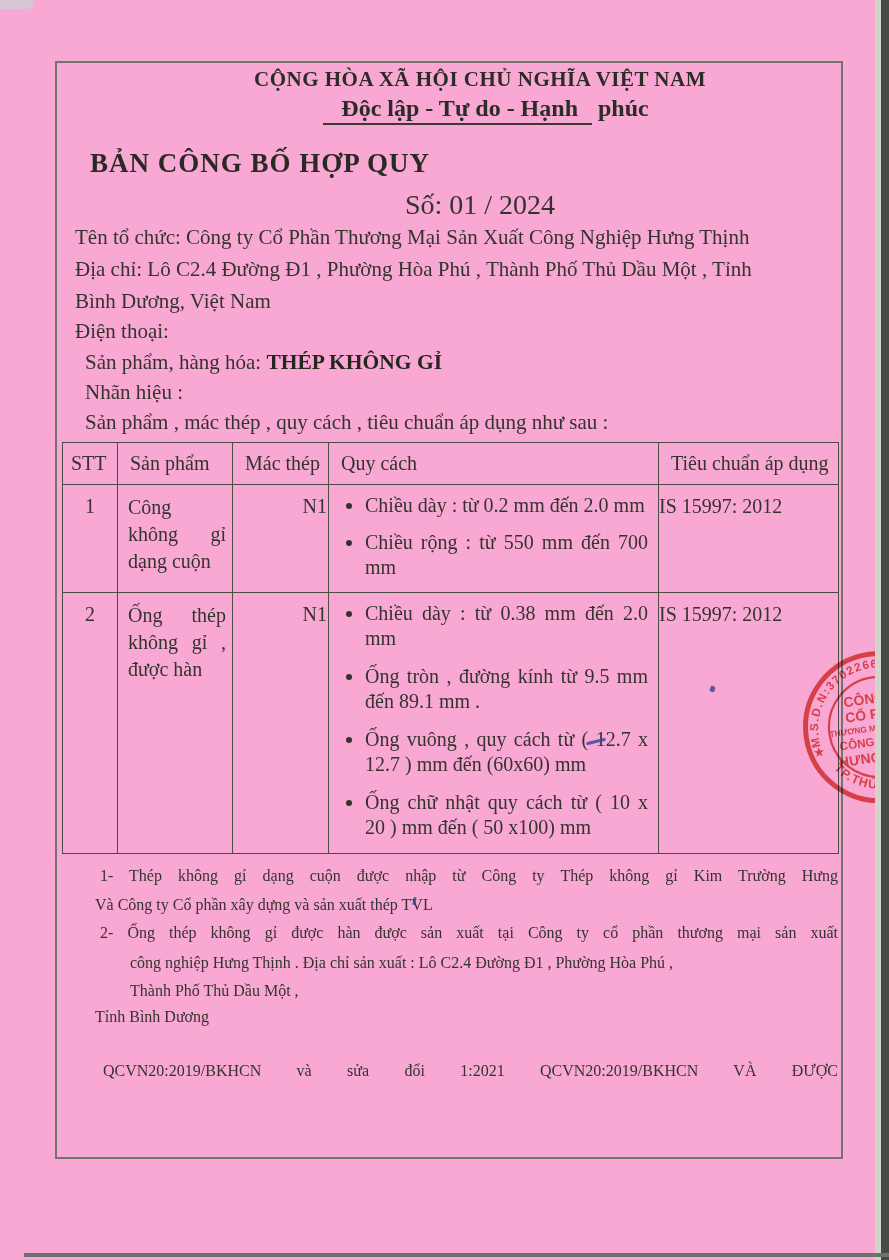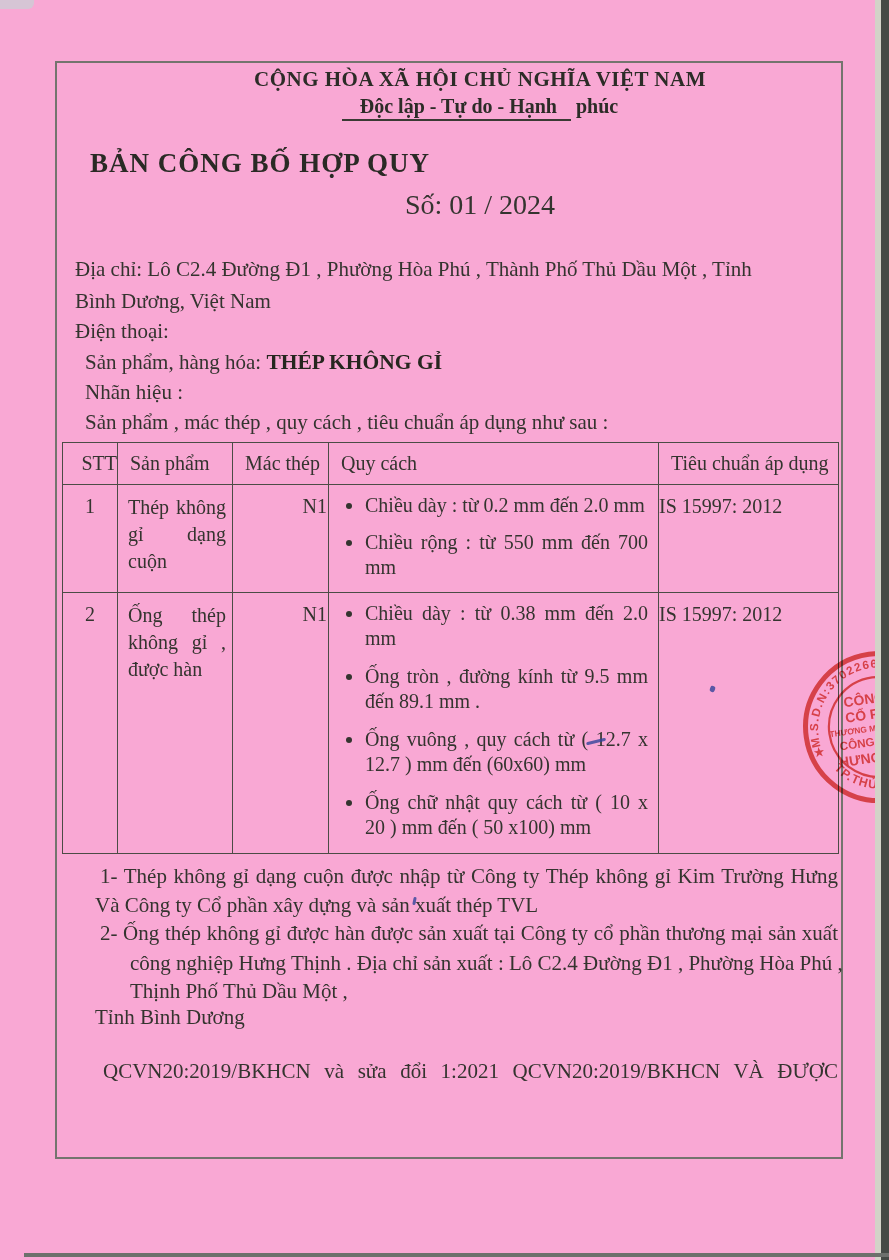--- a/index.html
+++ b/index.html
@@ -11,22 +11,22 @@
   }
   .abs{position:absolute;}
   
   .frame{
     position:absolute;left:55px;top:61px;width:788px;height:1098px;
     border:2px solid #74746e;box-sizing:border-box;
   }
   
   .nat-header{left:90px;top:67px;width:780px;text-align:center;
     font-weight:bold;font-size:21px;letter-spacing:.5px;color:#2c2c27;}
-  .motto{left:90px;top:95px;width:780px;text-align:center;
-    font-weight:bold;font-size:20px;color:#2c2c27;}
+  .motto{left:96px;top:95px;width:780px;text-align:center;
+    font-weight:bold;font-size:24px;color:#2c2c27;}
   .motto-u{border-bottom:2px solid #3a3a34;padding:0 14px 2px 18px;}
   .doc-title{left:90px;top:148px;width:780px;
     font-weight:bold;font-size:27px;letter-spacing:1px;color:#2a2a25;}
   .doc-number{left:90px;top:189px;width:780px;text-align:center;font-size:28px;}
   
   .tline{font-size:21px;line-height:27px;white-space:nowrap;}
   .org{left:75px;top:224px;}
   .addr1{left:75px;top:256px;}
   .addr2{left:75px;top:288px;}
   .phone{left:75px;top:318px;}
@@ -39,33 +39,33 @@
     position:absolute;left:62px;top:442px;width:776px;
     border-collapse:collapse;table-layout:fixed;
     font-size:20px;color:#34342f;
   }
   table.spec th,table.spec td{
     border:1.5px solid #4c4c46;box-sizing:border-box;
     vertical-align:top;font-weight:normal;
   }
   table.spec thead tr{height:42px;}
   table.spec th{vertical-align:middle;text-align:left;padding:0 0 0 12px;font-size:20px;}
-  table.spec th.c{text-align:right;padding:0;}
+  table.spec th.c{text-align:left;padding:8px;}
   tr.r1{height:98px;}
   tr.r2{height:230px;}
   td.stt{text-align:center;padding-top:10px;}
   td.sp{padding:9px 6px 0 10px;text-align:justify;line-height:27px;}
   td.mt{text-align:right;padding-top:10px;}
   td.qc{padding:8px 8px 0 8px;}
   td.tc{padding:10px 4px 0 0;}
   ul.qlist{margin:0;padding:0 2px 0 28px;}
   ul.qlist li{margin:0 0 12px 0;text-align:justify;line-height:25px;}
   tr.r2 ul.qlist li{margin-bottom:13px;}
   
-  .note{font-size:21px;line-height:26px;white-space:nowrap;}
+  .note{font-size:16px;line-height:26px;white-space:nowrap;}
   .jst{white-space:normal;text-align:justify;text-align-last:justify;}
   .n1{left:100px;top:863px;width:738px;}
   .n2{left:95px;top:892px;}
   .n3{left:100px;top:920px;width:738px;}
   .n4{left:130px;top:950px;}
   .n5{left:130px;top:978px;}
   .n6{left:95px;top:1004px;}
   .n7{left:95px;top:1031px;}
   .n8{left:103px;top:1058px;width:735px;}
   .n9{left:62px;top:1087px;width:776px;}
@@ -91,20 +91,21 @@
 <div class="page">
 
   <div class="corner-smudge"></div>
   <div class="frame"></div>
 
   <div class="abs nat-header">CỘNG HÒA XÃ HỘI CHỦ NGHĨA VIỆT NAM</div>
   <div class="abs motto"><span class="motto-u">Độc lập - Tự do - Hạnh</span> <span>phúc</span></div>
   <div class="abs doc-title">BẢN CÔNG BỐ HỢP QUY</div>
   <div class="abs doc-number">Số: 01 / 2024</div>
 
+  <div class="abs tline org">Tên tổ chức: Công ty Cổ Phần Thương Mại Sản Xuất Công Nghiệp Hưng Thịnh</div>
   <div class="abs tline addr1">Địa chỉ: Lô C2.4 Đường Đ1 , Phường Hòa Phú , Thành Phố Thủ Dầu Một , Tỉnh</div>
   <div class="abs tline addr2">Bình Dương, Việt Nam</div>
   <div class="abs tline phone">Điện thoại:</div>
   <div class="abs tline product"><span>Sản phẩm, hàng hóa: </span><b>THÉP KHÔNG GỈ</b></div>
   <div class="abs tline brand">Nhãn hiệu :</div>
   <div class="abs tline intro">Sản phẩm , mác thép , quy cách , tiêu chuẩn áp dụng như sau :</div>
 
   <table class="spec">
     <colgroup>
       <col style="width:55px">
@@ -118,21 +119,21 @@
         <th class="c">STT</th>
         <th>Sản phẩm</th>
         <th>Mác thép</th>
         <th>Quy cách</th>
         <th>Tiêu chuẩn áp dụng</th>
       </tr>
     </thead>
     <tbody>
       <tr class="r1">
         <td class="stt">1</td>
-        <td class="sp">Thép không gỉ dạng cuộn</td>
+        <td class="sp">Công không gỉ dạng cuộn</td>
         <td class="mt">N1</td>
         <td class="qc">
           <ul class="qlist">
             <li>Chiều dày : từ 0.2 mm đến 2.0 mm</li>
             <li>Chiều rộng : từ 550 mm đến 700 mm</li>
           </ul>
         </td>
         <td class="tc">IS 15997: 2012</td>
       </tr>
       <tr class="r2">
@@ -149,21 +150,21 @@
         </td>
         <td class="tc">IS 15997: 2012</td>
       </tr>
     </tbody>
   </table>
 
   <div class="abs note n1 jst">1-  Thép không gỉ dạng cuộn được nhập từ Công ty Thép không gỉ Kim Trường Hưng</div>
   <div class="abs note n2">Và Công ty Cổ phần xây dựng và sản xuất thép TVL</div>
   <div class="abs note n3 jst">2-  Ống thép không gỉ được hàn được sản xuất tại Công ty cổ phần thương mại sản xuất</div>
   <div class="abs note n4">công nghiệp Hưng Thịnh . Địa chỉ sản xuất : Lô C2.4 Đường Đ1 , Phường Hòa Phú ,</div>
-  <div class="abs note n5">Thịnh Phố Thủ Dầu Một ,</div>
+  <div class="abs note n5">Thành Phố Thủ Dầu Một ,</div>
   <div class="abs note n6">Tỉnh Bình Dương</div>
   <div class="abs note n8 jst">QCVN20:2019/BKHCN và sửa đổi 1:2021 QCVN20:2019/BKHCN VÀ ĐƯỢC</div>
 
   <svg class="stamp" viewBox="0 0 160 160">
     <g transform="rotate(-8 80 80)" fill="none" stroke="none">
       <circle cx="80" cy="80" r="66" stroke="#d84c40" stroke-width="4.5"></circle>
       <circle cx="80" cy="80" r="45" stroke="#d84c40" stroke-width="2"></circle>
       <path id="arcTop" d="M 26,92 A 55,55 0 1 1 134,92" fill="none"></path>
       <path id="arcBottom" d="M 29,101 A 55,55 0 0 0 131,101" fill="none"></path>
       <text font-size="10.5" letter-spacing="1.2" fill="#d84c40"><textPath href="#arcTop" startOffset="1%">M.S.D.N:37022668</textPath></text>

